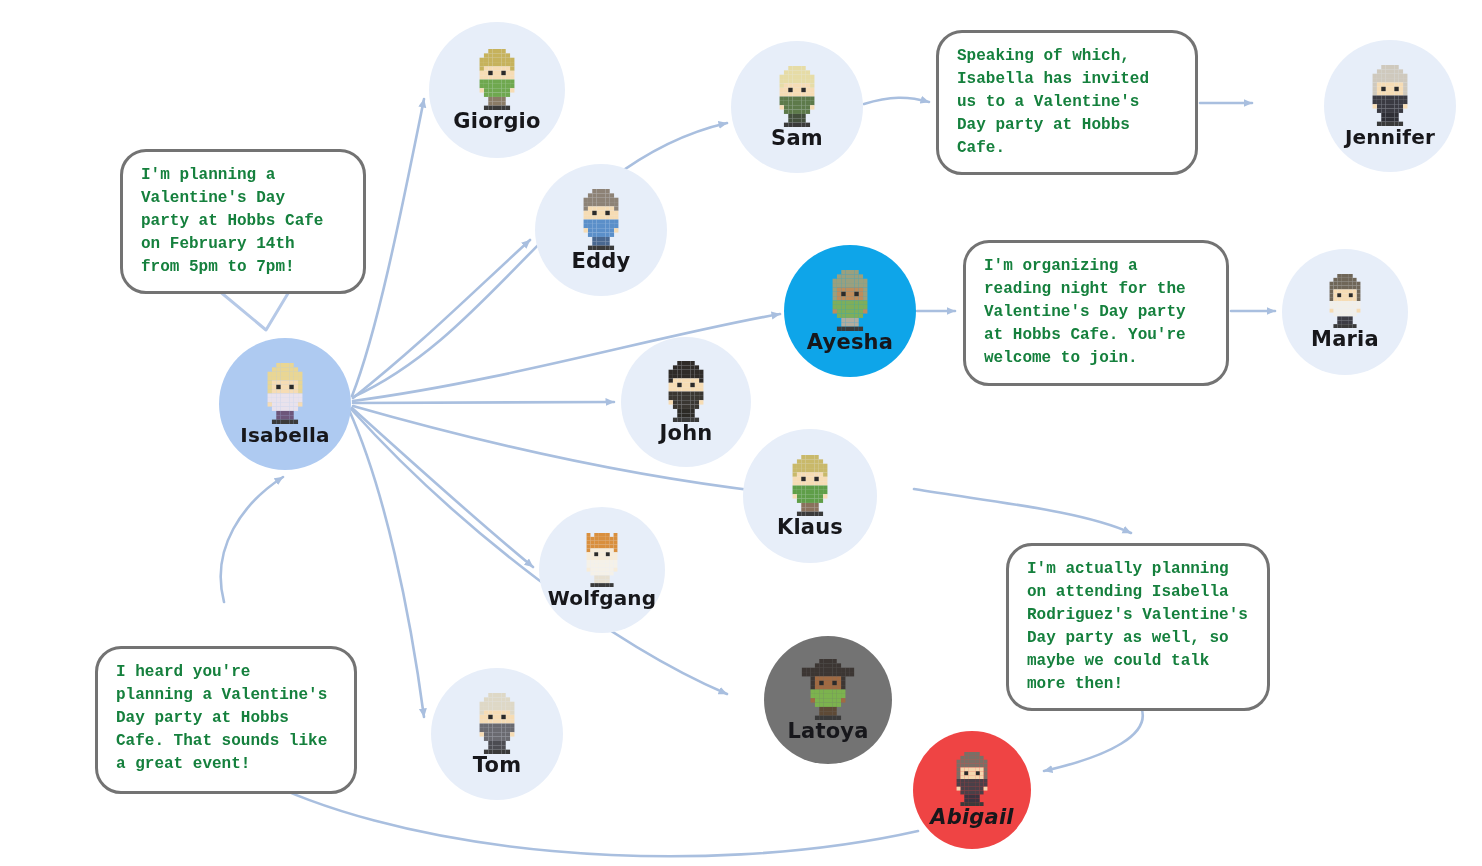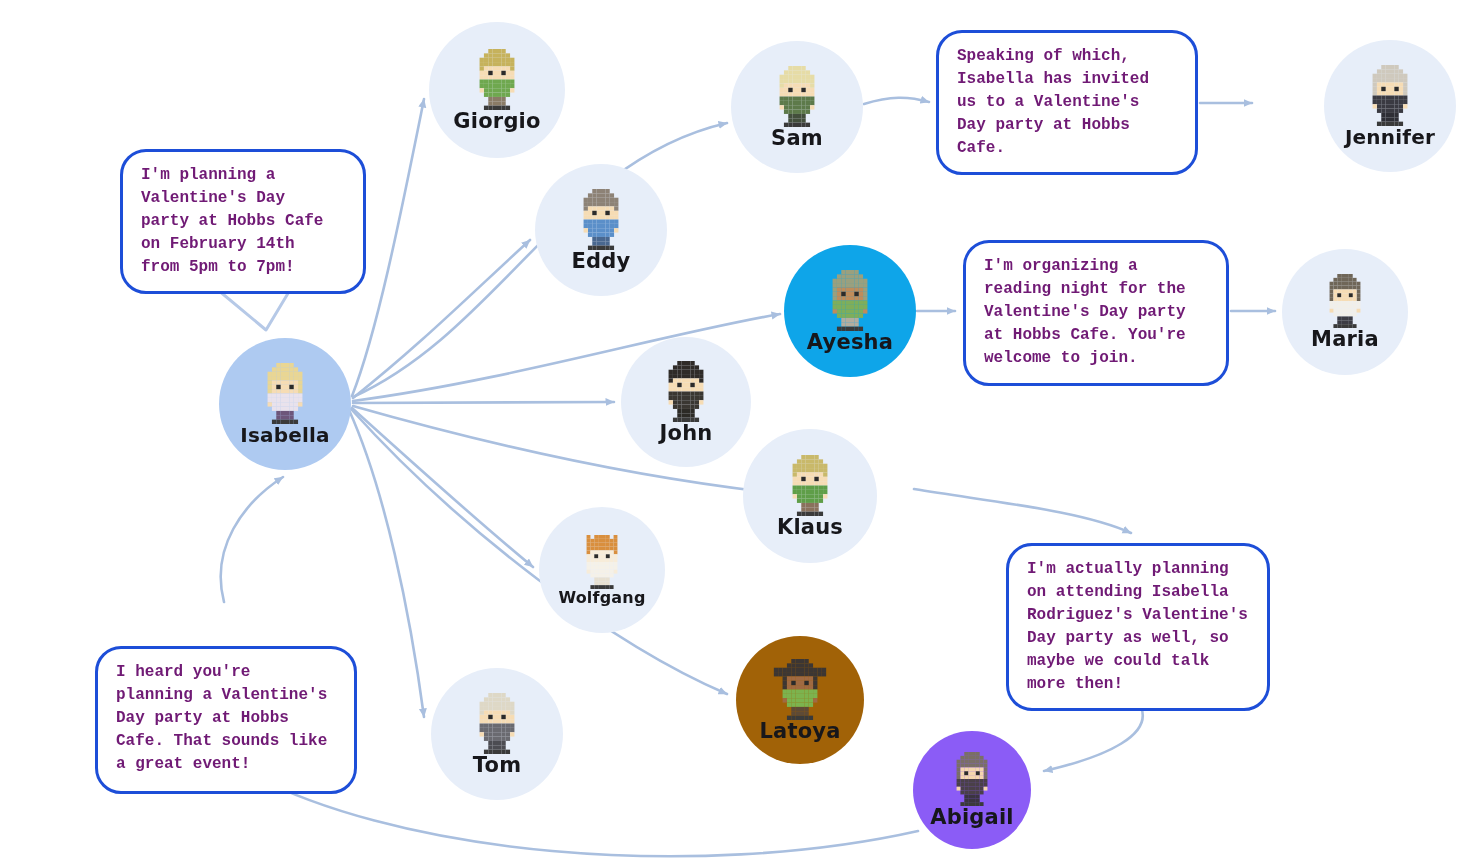--- a/index.html
+++ b/index.html
@@ -12,24 +12,24 @@
     position:absolute; border-radius:50%;
     display:flex; flex-direction:column; align-items:center; justify-content:center;
     gap:1px; box-sizing:border-box;
   }
   .node .label {
     font-family:"DejaVu Sans", sans-serif; font-weight:800;
     color:#17171b; font-size:21px; letter-spacing:0.2px; line-height:1; white-space:nowrap;
   }
   .bubble {
     position:absolute; background:#ffffff;
-    border:3px solid #1d4ed8; border-radius:26px;
+    border:3px solid #737373; border-radius:26px;
     padding:12px 18px; box-sizing:border-box;
     font-family:"Liberation Mono","DejaVu Sans Mono",monospace;
-    font-weight:700; font-size:16px; line-height:23px; color:#701a75;
+    font-weight:700; font-size:16px; line-height:23px; color:#15803d;
     white-space:pre-line;
   }
   .sprite { display:block; image-rendering:pixelated; }
 </style>
 </head>
 <body>
 
 <div class="canvas">
   <svg class="edges-layer" xmlns="http://www.w3.org/2000/svg">
     <defs>
@@ -1094,23 +1094,23 @@
           <rect x="24" y="48" width="4" height="4" fill="#e7e0d1"></rect>
           <rect x="28" y="44" width="4" height="4" fill="#e7e0d1"></rect>
           <rect x="28" y="48" width="4" height="4" fill="#e7e0d1"></rect>
           <rect x="12" y="52" width="4" height="4" fill="#3a3a3a"></rect>
           <rect x="16" y="52" width="4" height="4" fill="#3a3a3a"></rect>
           <rect x="20" y="52" width="4" height="4" fill="#3a3a3a"></rect>
           <rect x="24" y="52" width="4" height="4" fill="#3a3a3a"></rect>
           <rect x="28" y="52" width="4" height="4" fill="#3a3a3a"></rect>
           <rect x="32" y="52" width="4" height="4" fill="#3a3a3a"></rect>
         </svg>
-        <span class="label" style="font-size: 16px;">Wolfgang</span>
+        <span class="label" style="font-size: 20px;">Wolfgang</span>
       </div>
-      <div class="node" style="left: 736px; top: 636px; width: 128px; height: 128px; background: #a16207;">
+      <div class="node" style="left: 764px; top: 636px; width: 128px; height: 128px; background: #737373;">
         <svg viewBox="0 0 48 56" width="56" height="61" class="sprite">
           <rect x="16" y="0" width="4" height="4" fill="#3c3633"></rect>
           <rect x="20" y="0" width="4" height="4" fill="#3c3633"></rect>
           <rect x="24" y="0" width="4" height="4" fill="#3c3633"></rect>
           <rect x="28" y="0" width="4" height="4" fill="#3c3633"></rect>
           <rect x="12" y="4" width="4" height="4" fill="#3c3633"></rect>
           <rect x="16" y="4" width="4" height="4" fill="#3c3633"></rect>
           <rect x="20" y="4" width="4" height="4" fill="#3c3633"></rect>
           <rect x="24" y="4" width="4" height="4" fill="#3c3633"></rect>
           <rect x="28" y="4" width="4" height="4" fill="#3c3633"></rect>
@@ -1306,21 +1306,21 @@
           <rect x="28" y="48" width="4" height="4" fill="#4c4c52"></rect>
           <rect x="12" y="52" width="4" height="4" fill="#3a3a3a"></rect>
           <rect x="16" y="52" width="4" height="4" fill="#3a3a3a"></rect>
           <rect x="20" y="52" width="4" height="4" fill="#3a3a3a"></rect>
           <rect x="24" y="52" width="4" height="4" fill="#3a3a3a"></rect>
           <rect x="28" y="52" width="4" height="4" fill="#3a3a3a"></rect>
           <rect x="32" y="52" width="4" height="4" fill="#3a3a3a"></rect>
         </svg>
         <span class="label">Tom</span>
       </div>
-      <div class="node" style="left: 913px; top: 731px; width: 118px; height: 118px; background: #8b5cf6;">
+      <div class="node" style="left: 913px; top: 731px; width: 118px; height: 118px; background: #ef4444; font-style: italic;">
         <svg viewBox="0 0 48 56" width="50" height="54" class="sprite">
           <rect x="16" y="0" width="4" height="4" fill="#7a6f66"></rect>
           <rect x="20" y="0" width="4" height="4" fill="#7a6f66"></rect>
           <rect x="24" y="0" width="4" height="4" fill="#7a6f66"></rect>
           <rect x="28" y="0" width="4" height="4" fill="#7a6f66"></rect>
           <rect x="12" y="4" width="4" height="4" fill="#7a6f66"></rect>
           <rect x="16" y="4" width="4" height="4" fill="#7a6f66"></rect>
           <rect x="20" y="4" width="4" height="4" fill="#7a6f66"></rect>
           <rect x="24" y="4" width="4" height="4" fill="#7a6f66"></rect>
           <rect x="28" y="4" width="4" height="4" fill="#7a6f66"></rect>

